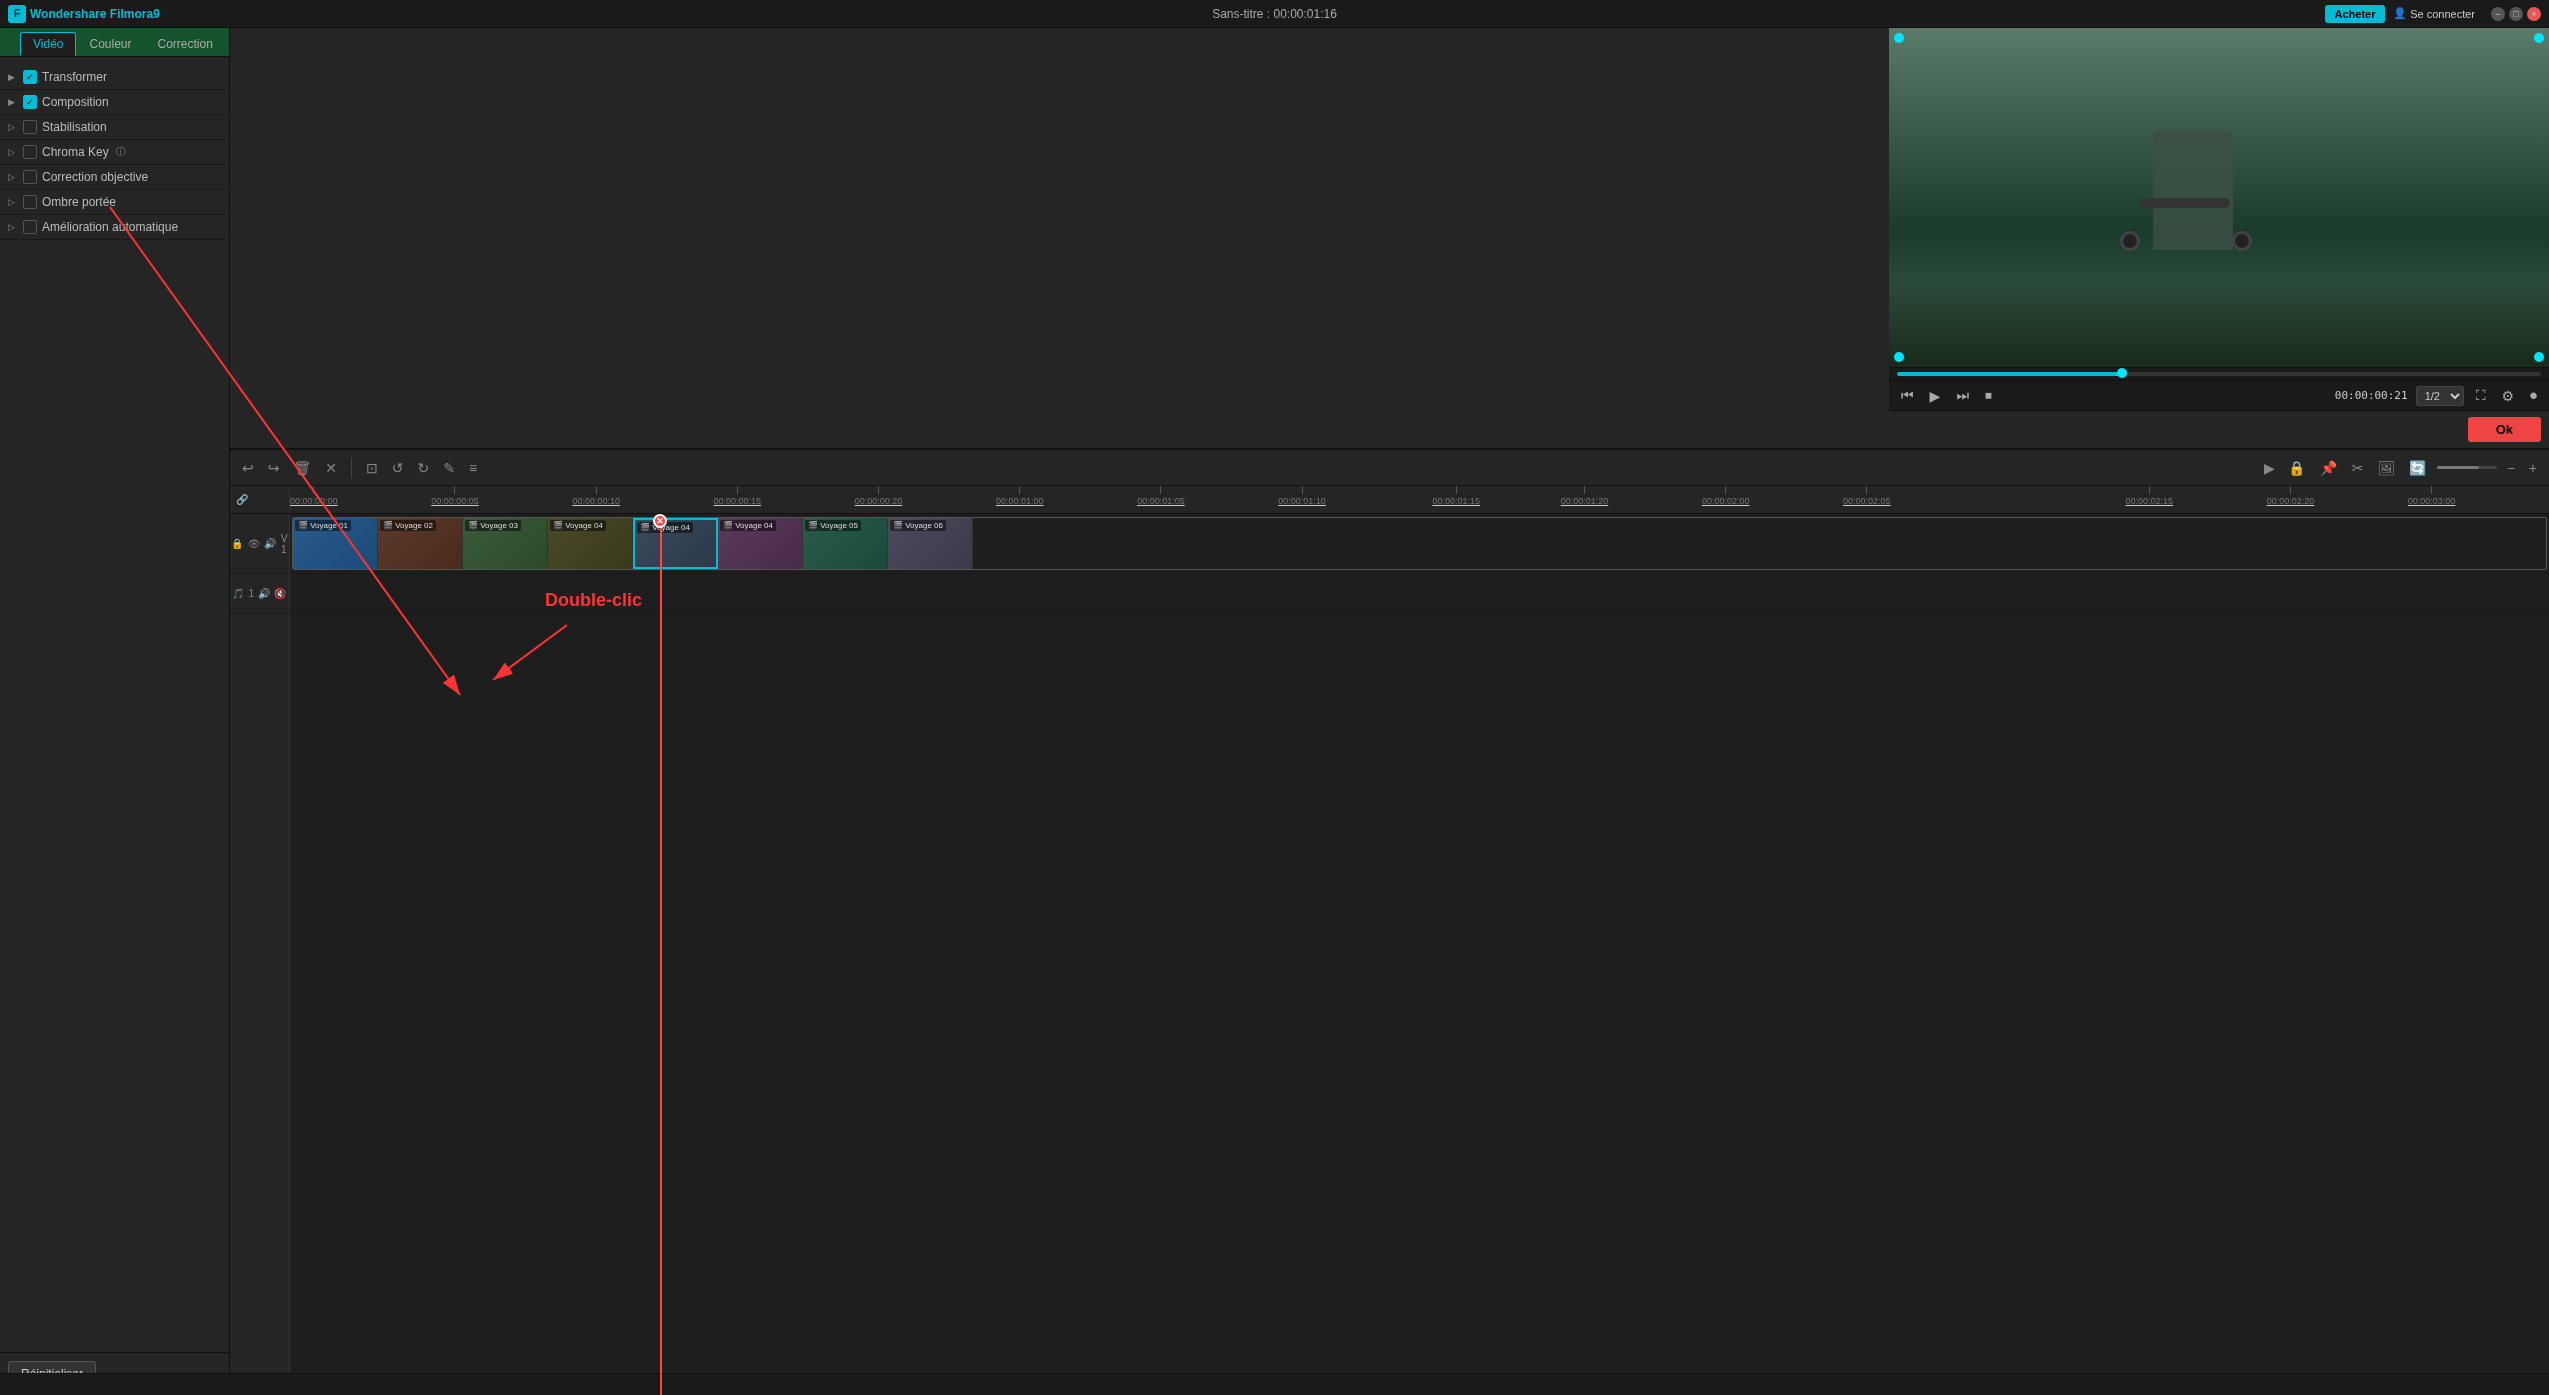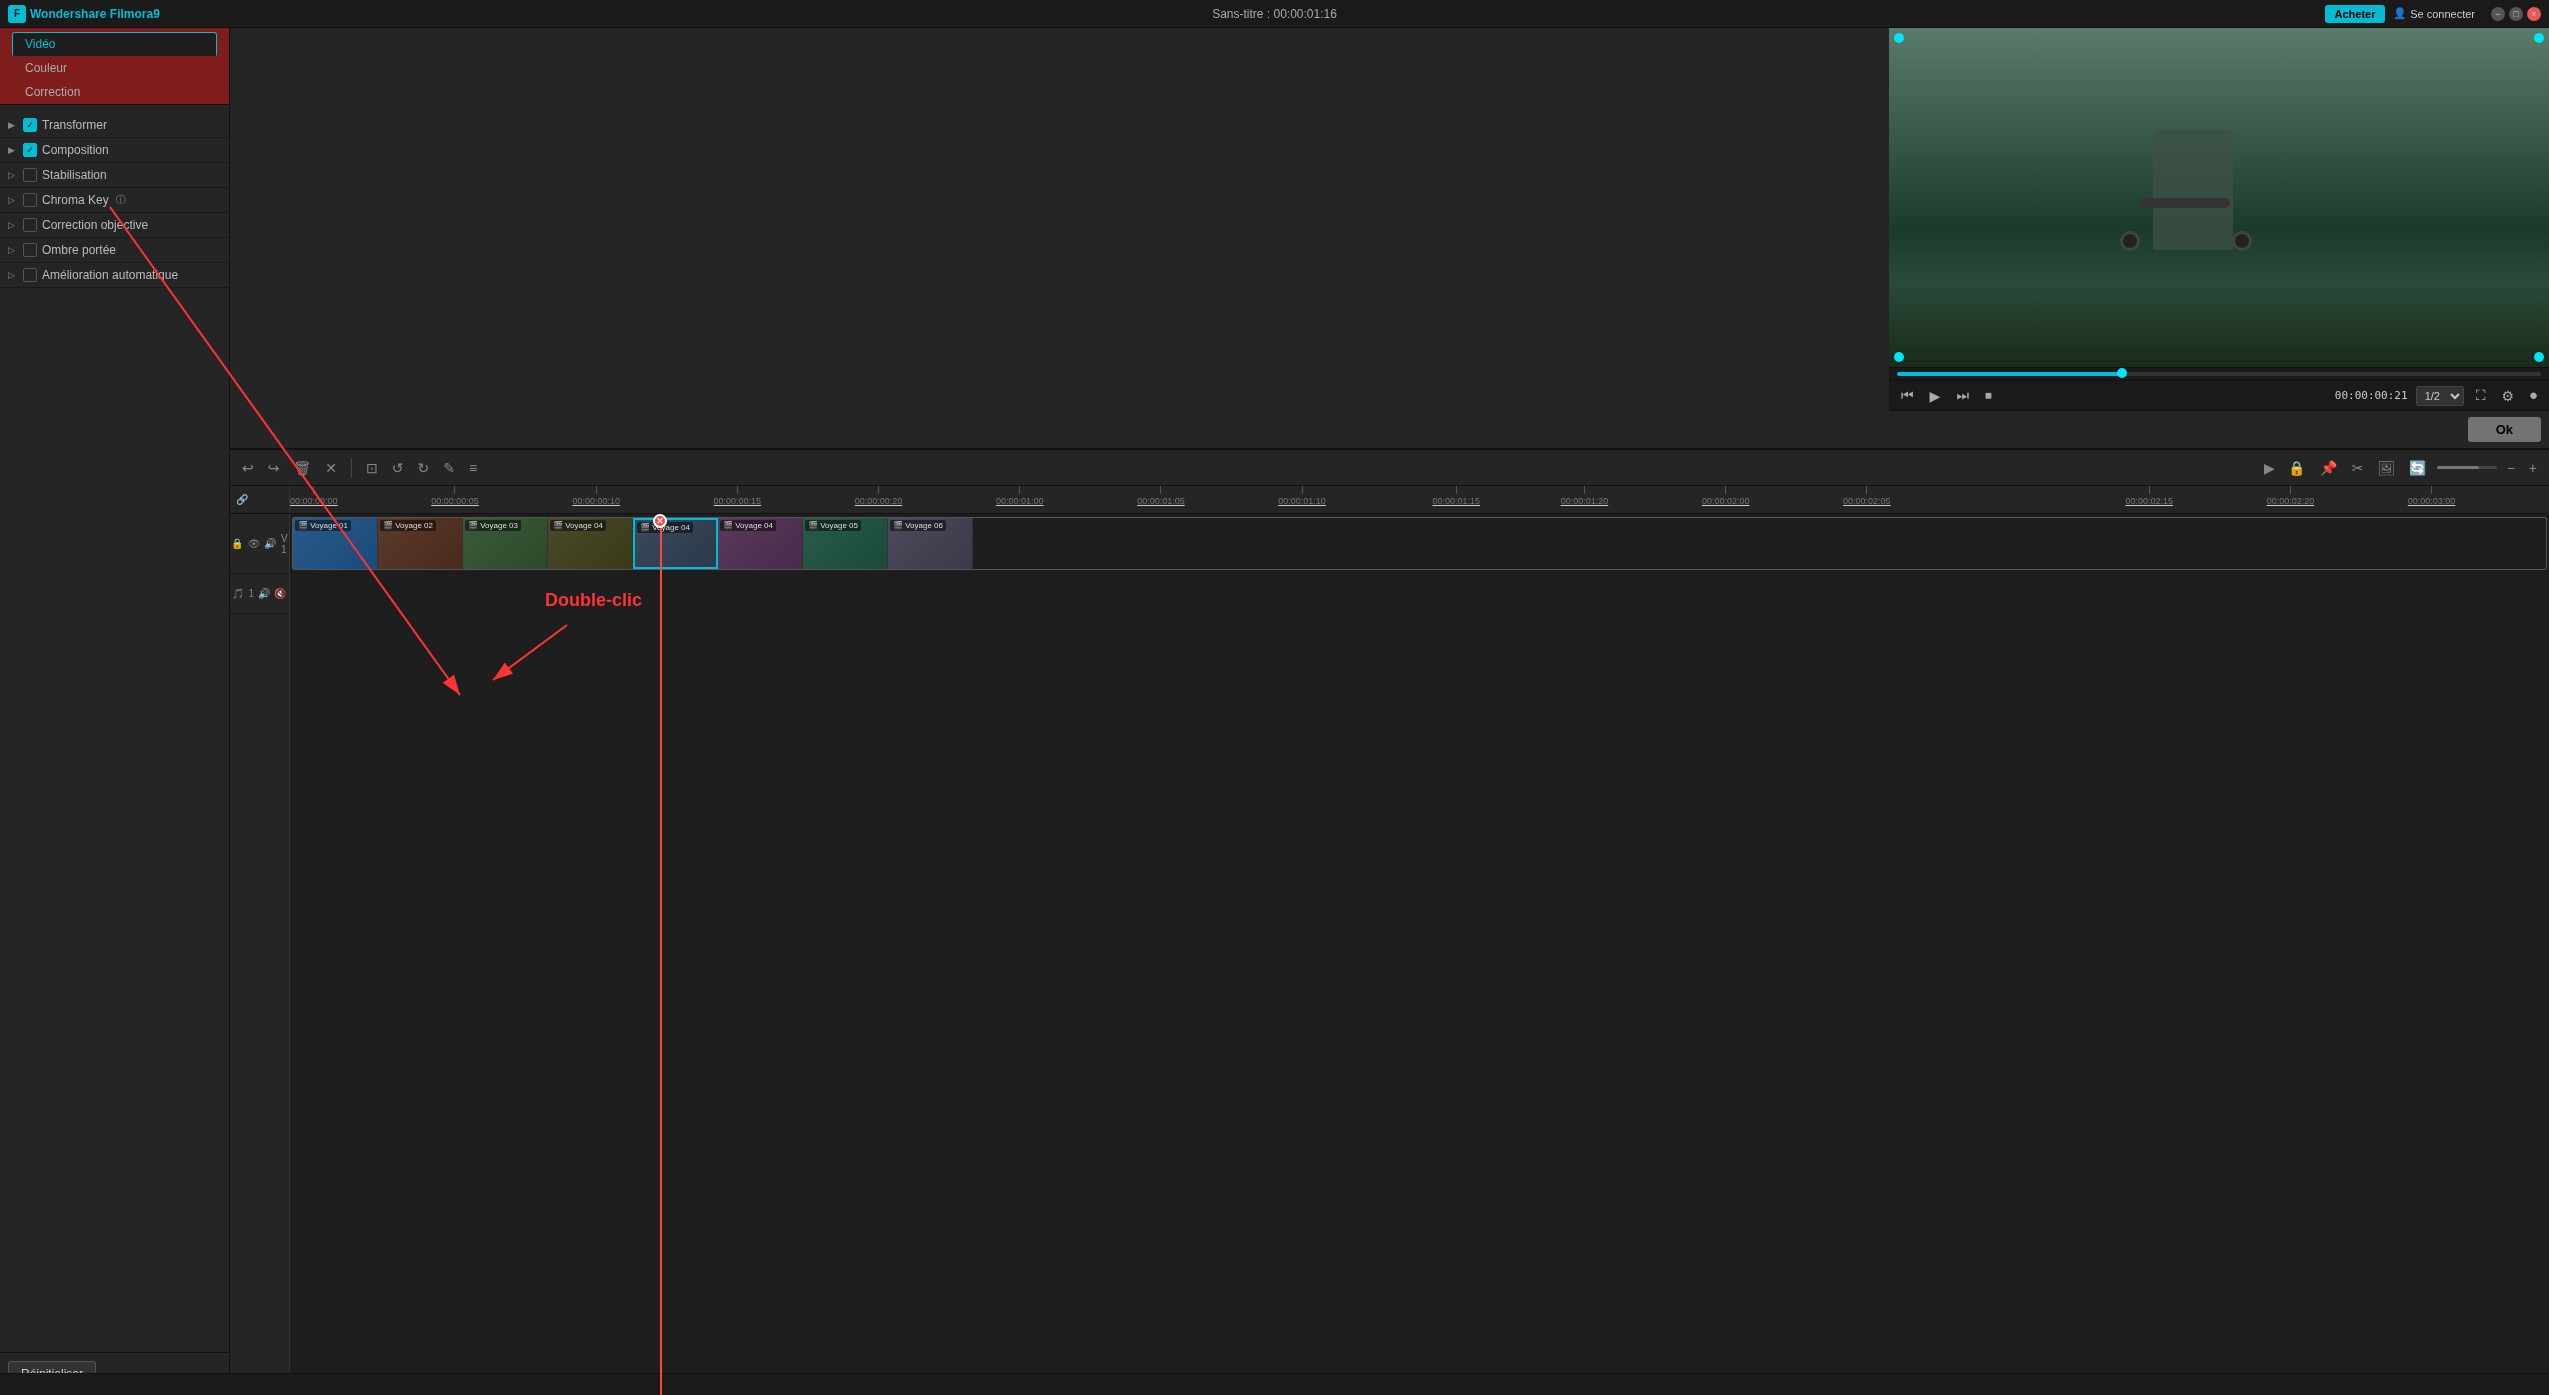--- a/index.html
+++ b/index.html
@@ -99,24 +99,23 @@
       background: #252525;
       border-right: 1px solid #111;
       display: flex;
       flex-direction: column;
       flex-shrink: 0;
     }
 
     
     #tab-bar {
       display: flex;
-      background: #7f1d1d;
+      background: #14532d;
       border-bottom: 1px solid #111;
-      padding: 4px 12px 0;
-      flex-direction: column;
+      padding: 4px 20px 0;
     }
     .tab-btn {
       padding: 4px 12px;
       font-size: 12px;
       cursor: pointer;
       color: #aaa;
       border-radius: 3px 3px 0 0;
       border: 1px solid transparent;
     }
     .tab-btn.active {
@@ -286,21 +285,21 @@
 
     
     #ok-row {
       background: #252525;
       padding: 6px 8px;
       display: flex;
       justify-content: flex-end;
       border-top: 1px solid #111;
     }
     .btn-ok {
-      background: #737373;
+      background: #ef4444;
       border: none;
       color: #000;
       padding: 5px 28px;
       border-radius: 3px;
       font-size: 13px;
       font-weight: bold;
       cursor: pointer;
     }
 
     

